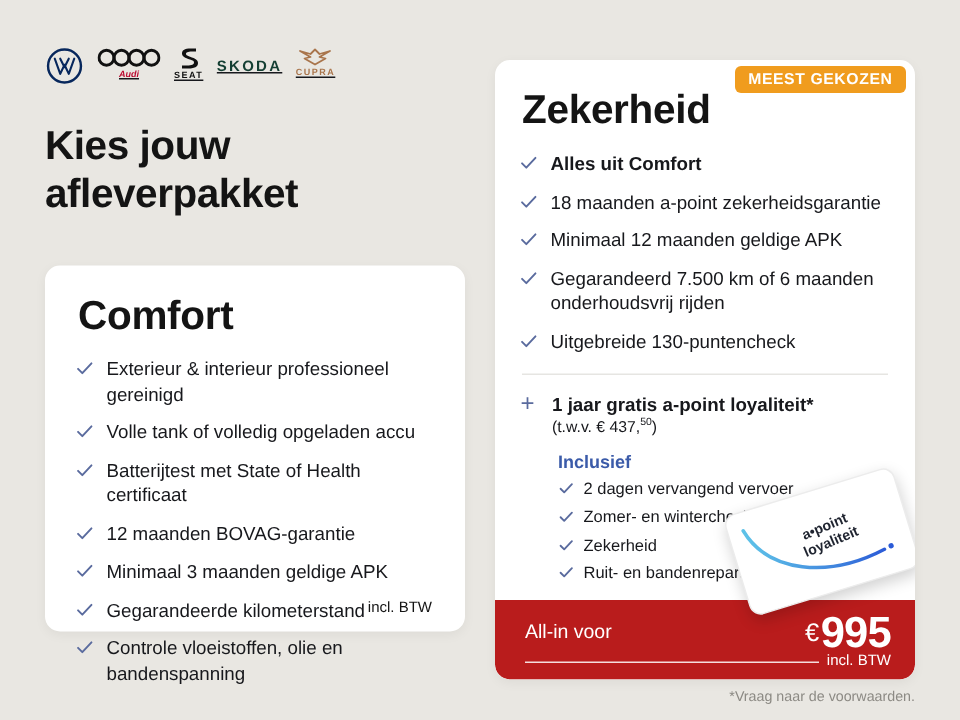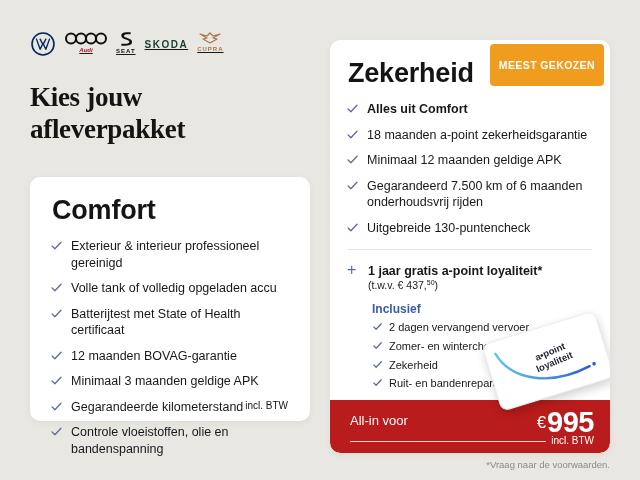--- a/index.html
+++ b/index.html
@@ -16,42 +16,42 @@
   .brand { display:flex; flex-direction:column; align-items:center; gap:1px; }
   .brand-sub { font-size:6px; font-weight:bold; letter-spacing:1px; line-height:1; }
   .audi-sub { color:#bb0a30; letter-spacing:0; font-style:italic; }
   .seat-sub { color:#111; }
   .cupra-sub { color:#a9754c; }
   .skoda-word { font-size:10px; font-weight:bold; letter-spacing:1.5px; color:#143f33; margin-top:8px; }
   
   .heading {
     position:absolute; left:30px; top:82px;
     font-size:27px; line-height:1.18; font-weight:600;
-    letter-spacing:-0.3px; color:#141414;font-family:Liberation Serif, serif;
+    letter-spacing:-0.3px; color:#141414;
   }
   
   .card {
     position:absolute; background:#ffffff; border-radius:10px;
     box-shadow:0 2px 8px rgba(0,0,0,0.05);
   }
   .card-comfort { left:30px; top:177px; width:280px; height:244px; padding:16px 20px; }
   .card-zekerheid { left:330px; top:40px; width:280px; height:413px; padding:14px 16px; overflow:hidden; }
   .card-title { font-size:27px; font-weight:700; color:#141414; letter-spacing:-0.2px; }
   .card-comfort .card-title { margin:2px 0 12px 2px; }
   .card-zekerheid .card-title { margin:4px 0 12px 2px; }
   ul.checks { list-style:none; }
   ul.checks li { display:flex; gap:8px; margin-bottom:9px; font-size:12.5px; line-height:1.32; font-weight:500; }
   ul.checks li .ck { flex:0 0 13px; margin-top:1px; }
   ul.checks li.bold-item span.txt { font-weight:700; }
   
   .badge {
     position:absolute; top:4px; right:6px;
     background:#f09c1e; color:#fff;
     font-size:10.5px; font-weight:700; letter-spacing:0.4px;
-    padding:15px 9px; border-radius:4px;
+    padding:3px 9px; border-radius:4px;
   }
   
   .divider { border-top:1px solid #e6e5e2; margin:13px 2px 12px 2px; }
   .bonus-line { display:flex; gap:8px; font-size:12.5px; align-items:baseline; padding-left:1px; }
   .plus { color:#5a6b9e; font-size:16px; font-weight:400; line-height:1; flex:0 0 13px; }
   .bonus-title { font-weight:700; }
   .bonus-value { font-size:10.5px; color:#17181c; white-space:nowrap; }
   .bonus-value sup { font-size:7px; }
   .inclusief { margin:10px 0 5px 26px; font-size:12px; font-weight:700; color:#3b5ba9; }
   ul.subchecks { list-style:none; margin-left:26px; position:relative; z-index:1; }

